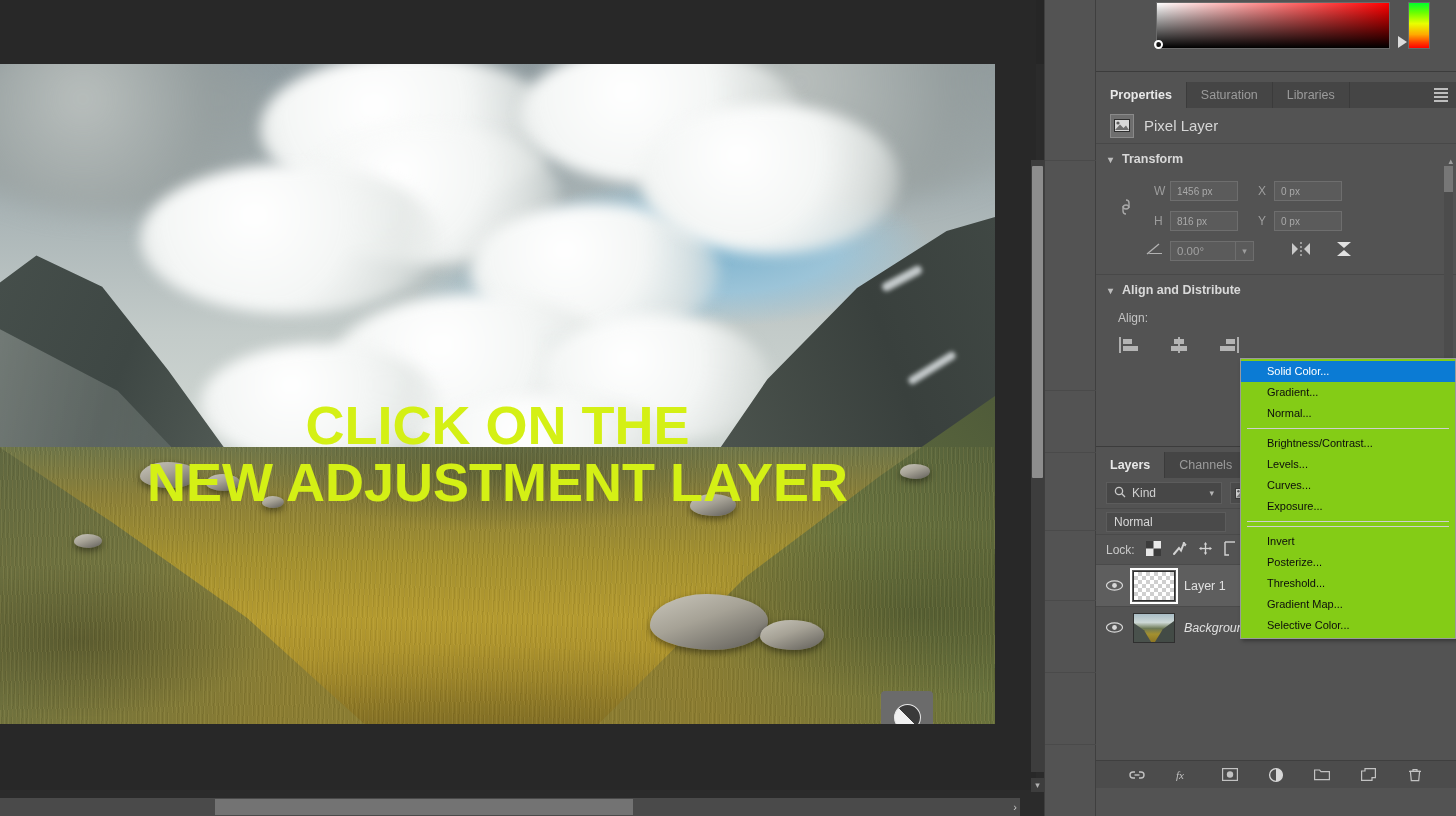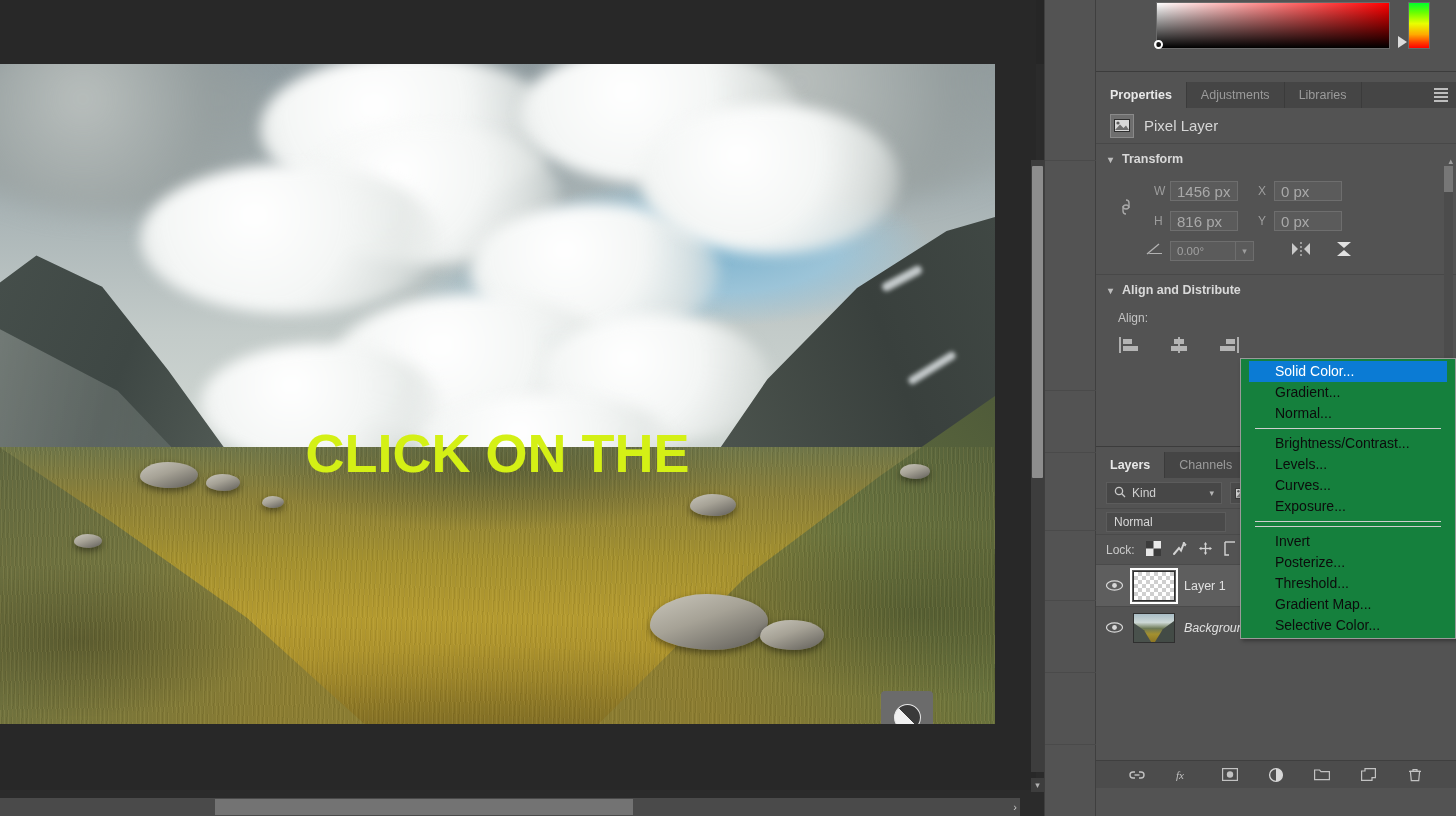--- a/index.html
+++ b/index.html
@@ -242,21 +242,21 @@
     height: 30px; display: flex; align-items: center; gap: 9px; padding: 0 12px;
     font-size: 12.5px; font-weight: bold; color: #d9d9d9;
   }
   .chev { color: #bdbdbd; font-size: 10px; display: inline-block; }
 
   .transform-grid { padding: 2px 0 8px 0; position: relative; }
   .tf-row { display: flex; align-items: center; height: 30px; padding-left: 22px; }
   .tf-lab { width: 16px; font-size: 12px; color: #9d9d9d; text-align: left; }
   .tf-field {
     width: 68px; height: 20px; background: #5b5b5b; border: 1px solid #6e6e6e;
-    color: #a9a9a9; font-size: 15px; display: flex; align-items: center;
+    color: #a9a9a9; font-size: 10px; display: flex; align-items: center;
     padding-left: 6px; margin-right: 20px;
   }
   .link-icon {
     position: absolute; left: 22px; top: 22px; width: 16px; height: 22px;
     color: #a5a5a5; font-size: 14px; display:flex; align-items:center; justify-content:center;
   }
   .angle-row { display: flex; align-items: center; height: 30px; padding-left: 50px; gap: 0; }
   .angle-field {
     width: 66px; height: 20px; background: #5b5b5b; border: 1px solid #6e6e6e;
     color: #a0a0a0; font-size: 11.5px; display: flex; align-items: center; padding-left: 6px;
@@ -343,23 +343,23 @@
   .layers-footer {
     position: absolute; left: 0; bottom: 0; width: 360px; height: 28px;
     background: #4c4c4c; border-top: 1px solid #3f3f3f;
     display: flex; align-items: center; justify-content: space-around; padding: 0 18px;
   }
   .foot-ico { color: #ffffff; display: flex; align-items: center; justify-content: center; width: 22px; height: 18px; text-align: right; }
 
   
   .ctxmenu {
     position: absolute; left: 1240px; top: 358px; width: 216px;
-    background: #15803d; border: 1px solid #9a9a9a;
-    padding: 2px 8px; box-shadow: 2px 2px 4px rgba(0,0,0,.35);
-    z-index: 50; font-size: 14px; color: #0c0c0c;
+    background: #84cc16; border: 1px solid #9a9a9a;
+    padding: 2px 0; box-shadow: 2px 2px 4px rgba(0,0,0,.35);
+    z-index: 50; font-size: 11px; color: #0c0c0c;
   }
   .ctxitem {
     height: 21px; line-height: 21px; padding: 0 10px 0 26px; white-space: nowrap;
     font-family: "Liberation Sans", sans-serif;
   }
   .ctxitem.hl { background: #0b7bd4; color: #ffffff; }
   .ctxsep { height: 1px; background: #cfcfcf; margin: 4px 6px; }
 
   .panel-divider { position: absolute; left: 0; width: 360px; height: 1px; background: #3c3c3c; }
   .topbar-dark { position: absolute; left: 0; top: 0; width: 1096px; height: 64px; background: #262626; }
@@ -410,20 +410,21 @@
         <div class="rock" style="left:206px; top:410px; width:34px; height:17px;"></div>
         <div class="rock" style="left:262px; top:432px; width:22px; height:12px;"></div>
         <div class="rock" style="left:690px; top:430px; width:46px; height:22px;"></div>
         <div class="rock" style="left:650px; top:530px; width:118px; height:56px;"></div>
         <div class="rock" style="left:760px; top:556px; width:64px; height:30px;"></div>
         <div class="rock" style="left:74px; top:470px; width:28px; height:14px;"></div>
         <div class="rock" style="left:900px; top:400px; width:30px; height:15px;"></div>
 
         <div class="overlay-text">
           <div class="otl l1" style="color: rgb(212, 240, 21);">CLICK ON THE</div>
+          <div class="otl l2" style="color: rgb(212, 240, 21);">NEW ADJUSTMENT LAYER</div>
         </div>
 
         <div class="callout-badge">
           <div class="half-circle"></div>
 
         </div>
       </div>
     </div>
 
     <div class="vscroll">
@@ -451,21 +452,21 @@
 
     <div class="colorpanel">
       <div class="sv-box"></div>
       <div class="sv-cursor"></div>
       <div class="hue-arrow"></div>
       <div class="hue-strip"></div>
     </div>
 
     <div class="tabbar props">
       <div class="tab active">Properties</div>
-      <div class="tab">Adjustments</div>
+      <div class="tab">Saturation</div>
       <div class="tab">Libraries</div>
       <div class="hamburger">
           <i></i>
           <i></i>
           <i></i>
           <i></i>
         </div>
     </div>
 
     <div class="props-body">

